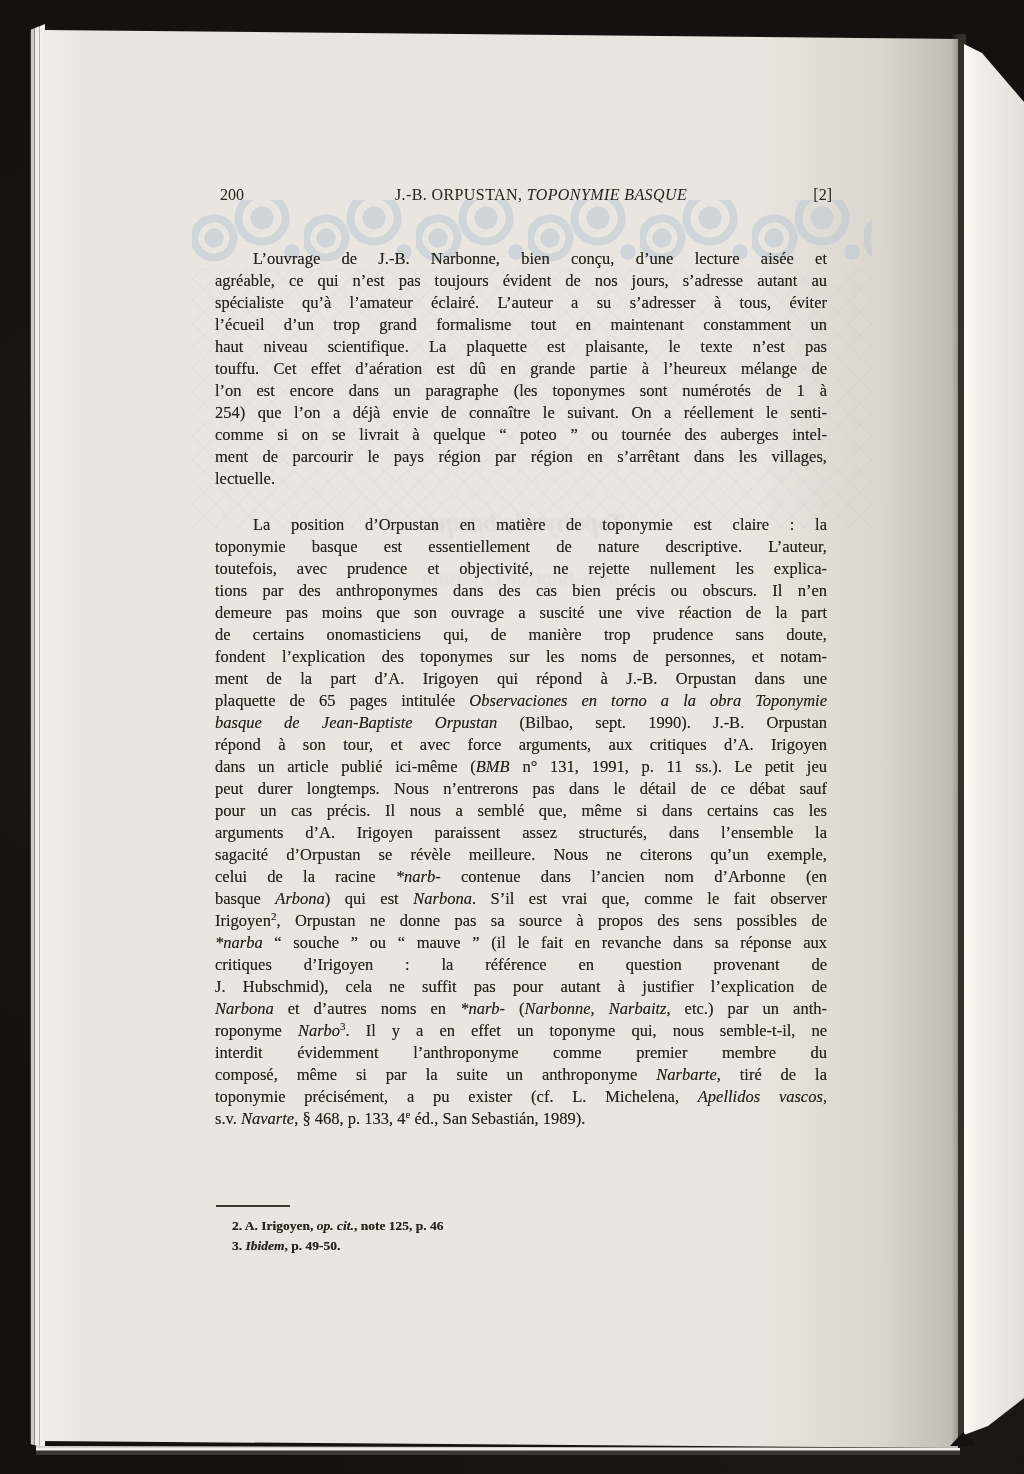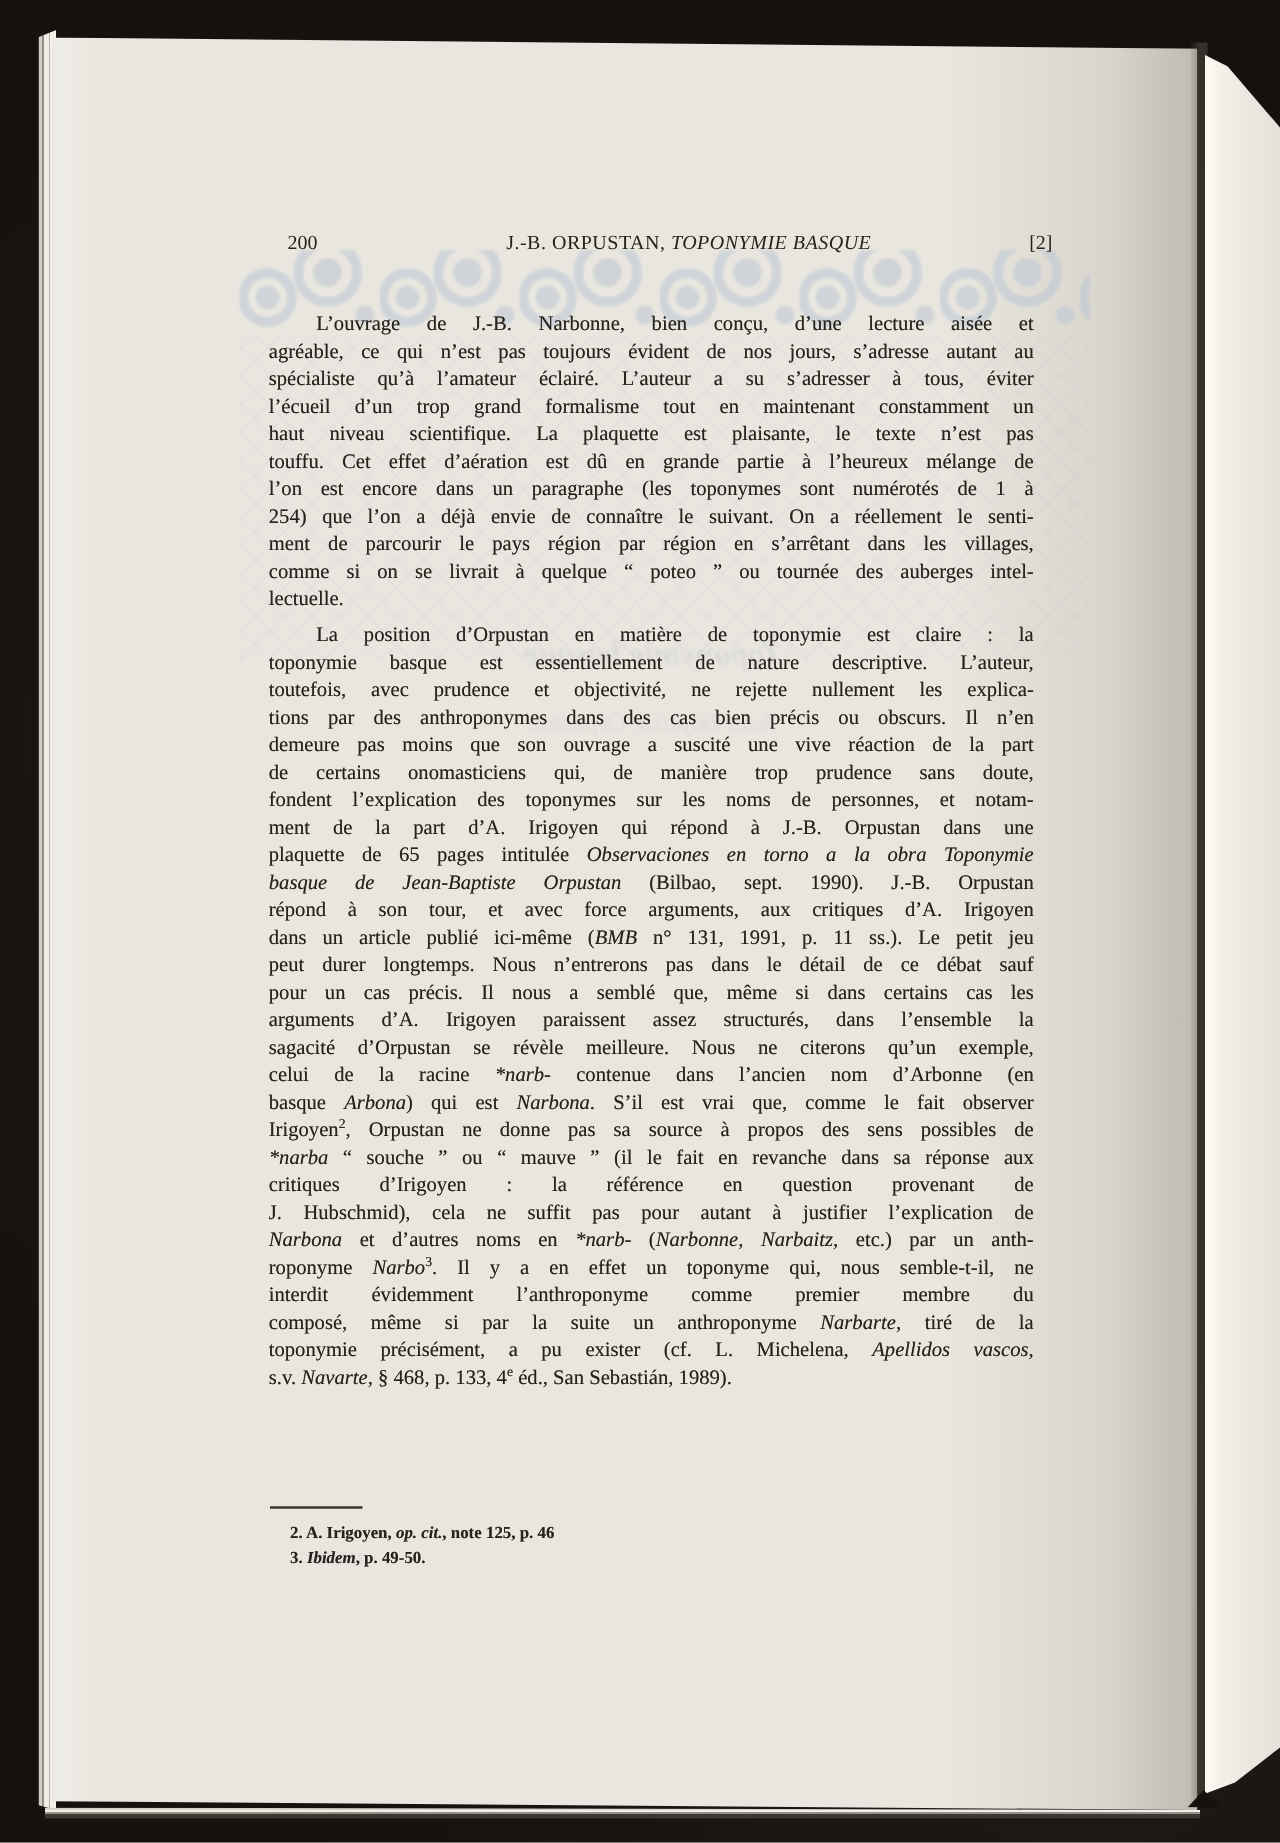--- a/index.html
+++ b/index.html
@@ -98,35 +98,35 @@
     filter:blur(1.2px);
     text-align:center;
     font-style:italic;
   }
   .bleed.t1{left:250px;top:480px;width:460px;font-size:27px;font-weight:bold;}
   .bleed.t2{left:250px;top:538px;width:460px;font-size:21px;}
   .bleed.corner{left:140px;top:1212px;width:110px;font-size:14px;opacity:.14;filter:blur(.8px);text-align:left;}
 
   
   .running-head{
-    position:absolute;left:188px;top:158px;width:612px;
+    position:absolute;left:178px;top:158px;width:612px;
     display:flex;align-items:baseline;
     font-size:16px;
   }
   .running-head .pageno{width:90px;text-align:left;}
   .running-head .title{flex:1;text-align:center;letter-spacing:.4px;}
   .running-head .issue{width:60px;text-align:right;}
 
   
   .text-block{
     position:absolute;left:173px;top:220px;width:612px;
     font-size:16.5px;line-height:22px;
     text-shadow:0 0 .4px rgba(38,35,28,.55);
   }
-  .paragraph + .paragraph{margin-top:7px;}
+  .paragraph + .paragraph{margin-top:24px;}
   .line{text-align:justify;text-align-last:justify;}
   .line.last{text-align-last:left;}
   .line.indent{text-indent:38px;}
   sup{font-size:11px;line-height:0;vertical-align:super;}
 
   
   .footnote-rule{
     position:absolute;left:174px;top:1177px;width:74px;height:2px;
     background:#3a372f;
   }
@@ -160,22 +160,22 @@
   <main class="text-block">
       <div class="paragraph">
         <div class="line indent">L’ouvrage de J.-B. Narbonne, bien conçu, d’une lecture aisée et</div>
         <div class="line">agréable, ce qui n’est pas toujours évident de nos jours, s’adresse autant au</div>
         <div class="line">spécialiste qu’à l’amateur éclairé. L’auteur a su s’adresser à tous, éviter</div>
         <div class="line">l’écueil d’un trop grand formalisme tout en maintenant constamment un</div>
         <div class="line">haut niveau scientifique. La plaquette est plaisante, le texte n’est pas</div>
         <div class="line">touffu. Cet effet d’aération est dû en grande partie à l’heureux mélange de</div>
         <div class="line">l’on est encore dans un paragraphe (les toponymes sont numérotés de 1 à</div>
         <div class="line">254) que l’on a déjà envie de connaître le suivant. On a réellement le senti-</div>
+        <div class="line">comme si on se livrait à quelque “ poteo ” ou tournée des auberges intel-</div>
         <div class="line">ment de parcourir le pays région par région en s’arrêtant dans les villages,</div>
-        <div class="line">comme si on se livrait à quelque “ poteo ” ou tournée des auberges intel-</div>
         <div class="line last">lectuelle.</div>
       </div>
       <div class="paragraph">
         <div class="line indent">La position d’Orpustan en matière de toponymie est claire : la</div>
         <div class="line">toponymie basque est essentiellement de nature descriptive. L’auteur,</div>
         <div class="line">toutefois, avec prudence et objectivité, ne rejette nullement les explica-</div>
         <div class="line">tions par des anthroponymes dans des cas bien précis ou obscurs. Il n’en</div>
         <div class="line">demeure pas moins que son ouvrage a suscité une vive réaction de la part</div>
         <div class="line">de certains onomasticiens qui, de manière trop prudence sans doute,</div>
         <div class="line">fondent l’explication des toponymes sur les noms de personnes, et notam-</div>

